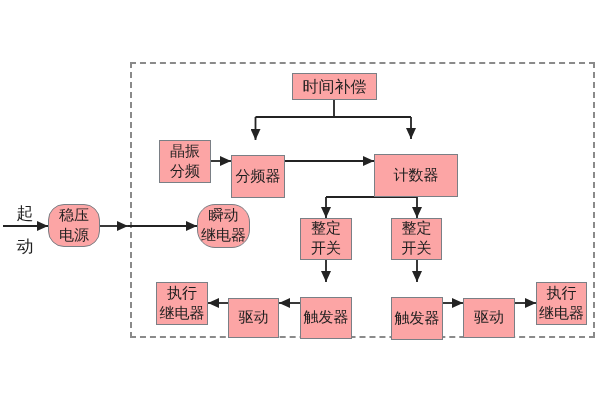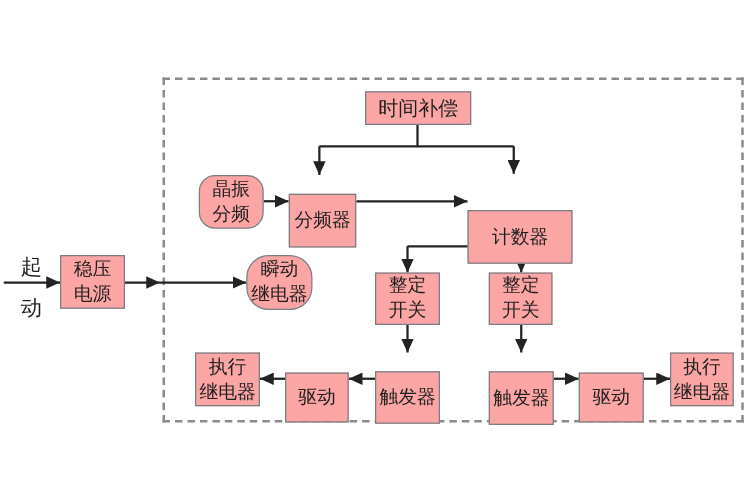--- a/index.html
+++ b/index.html
@@ -103,34 +103,34 @@
 
   <div class="start-label">
     <span class="ch top">起</span>
     <span class="ch bottom">动</span>
   </div>
 
   <div class="node wide" style="left:292px; top:73px; width:85px; height:27px;">
     <span>时间补偿</span>
   </div>
 
-  <div class="node" style="left:159px; top:140px; width:52px; height:43px;border-radius:13px;">
+  <div class="node" style="left:159px; top:140px; width:52px; height:43px;">
     <span>晶振
 分频</span>
   </div>
 
   <div class="node one-line" style="left:231px; top:140px; width:54px; height:43px;">
     <span>分频器</span>
   </div>
 
-  <div class="node one-line" style="left:374px; top:153px; width:84px; height:43px;">
+  <div class="node one-line" style="left:374px; top:139px; width:84px; height:43px;">
     <span>计数器</span>
   </div>
 
-  <div class="node" style="left:48px; top:204px; width:52px; height:43px;">
+  <div class="node" style="left:48px; top:204px; width:52px; height:43px;border-radius:16px;">
     <span>稳压
 电源</span>
   </div>
 
   <div class="node" style="left:197px; top:204px; width:53px; height:44px;border-radius:18px;">
     <span>瞬动
 继电器</span>
   </div>
 
   <div class="node" style="left:300px; top:218px; width:52px; height:42px;">

